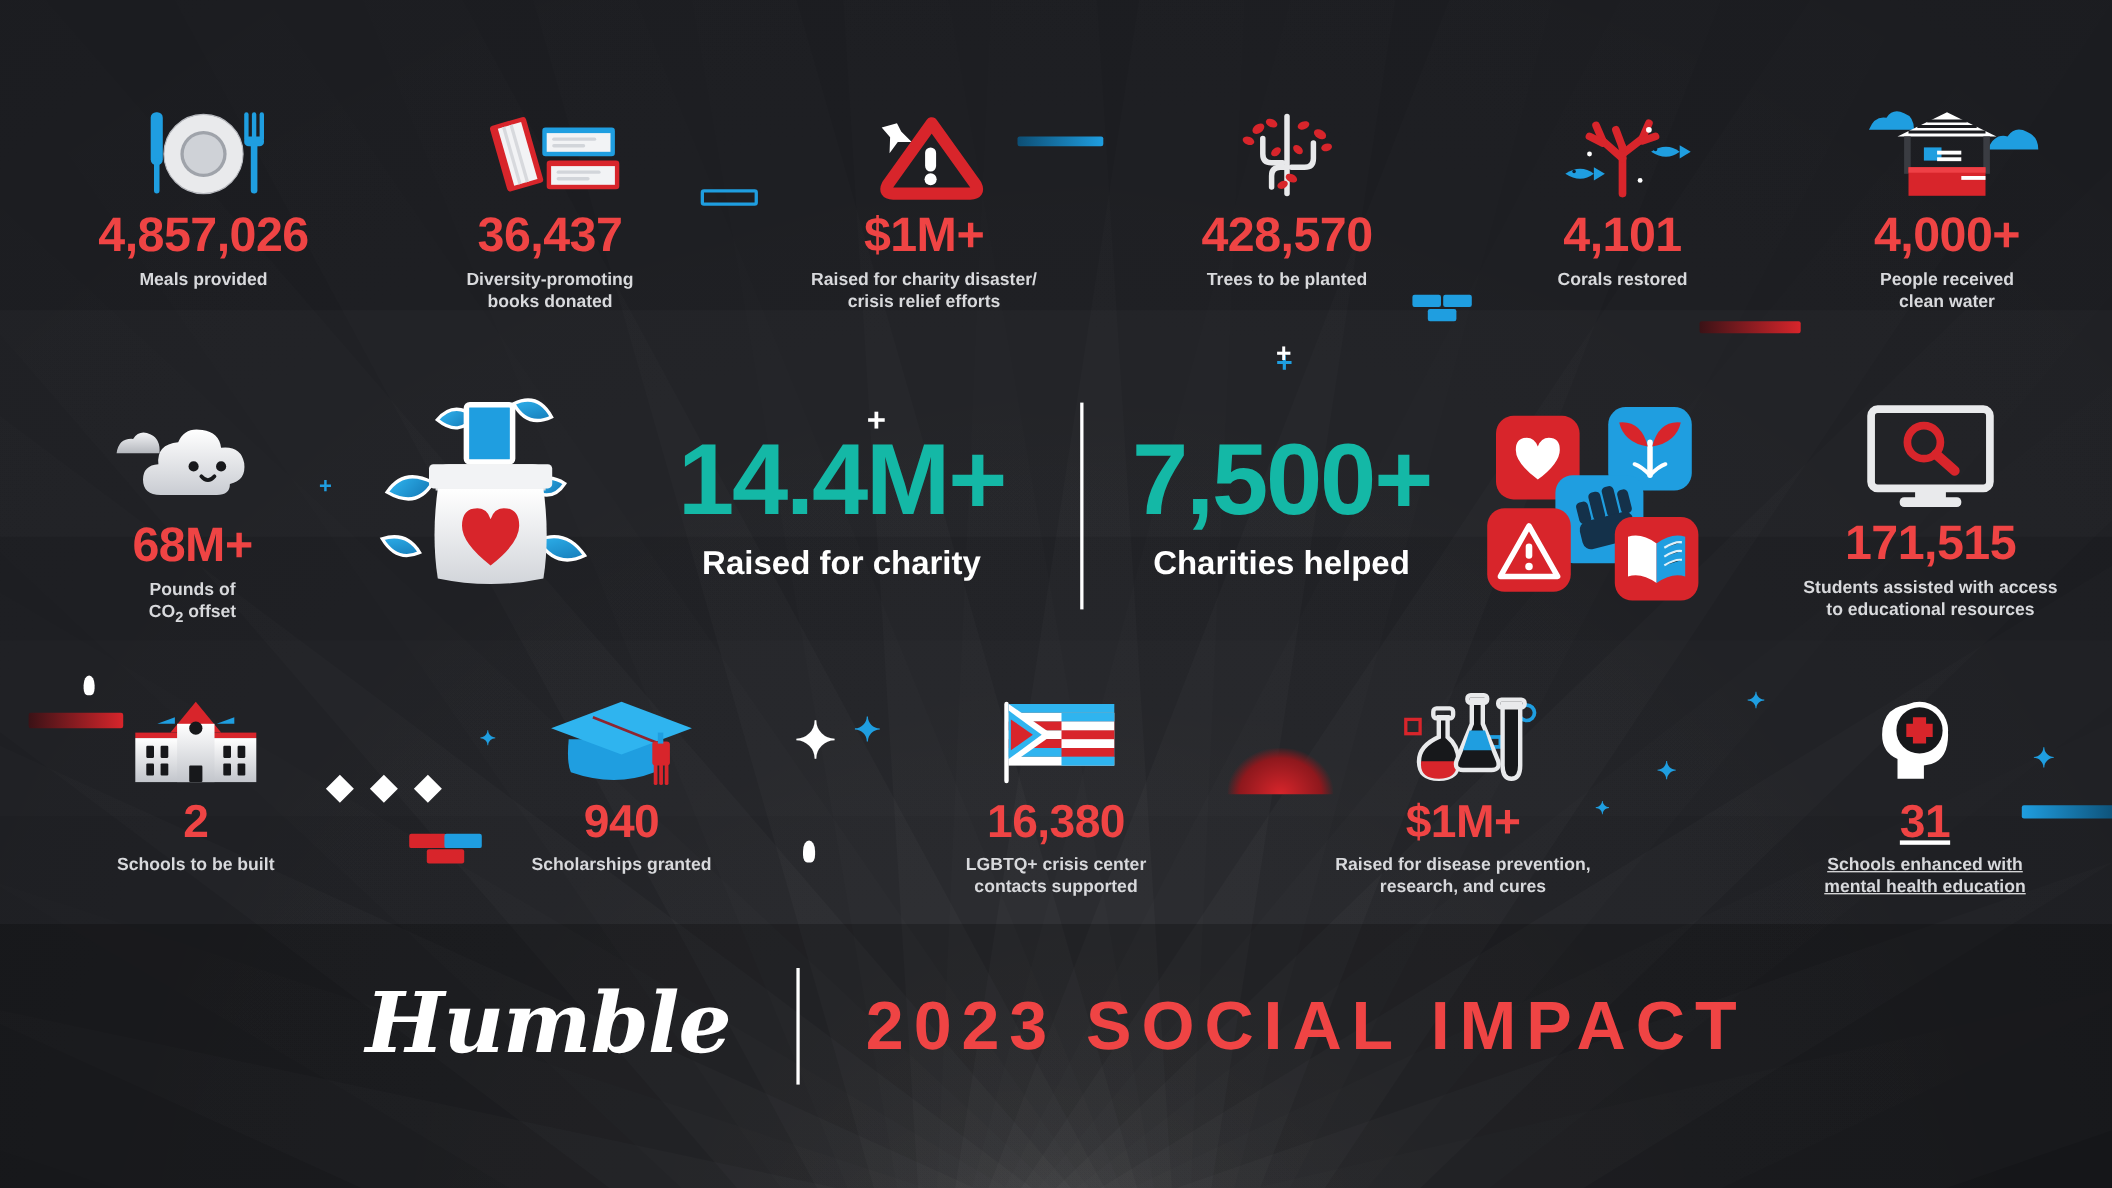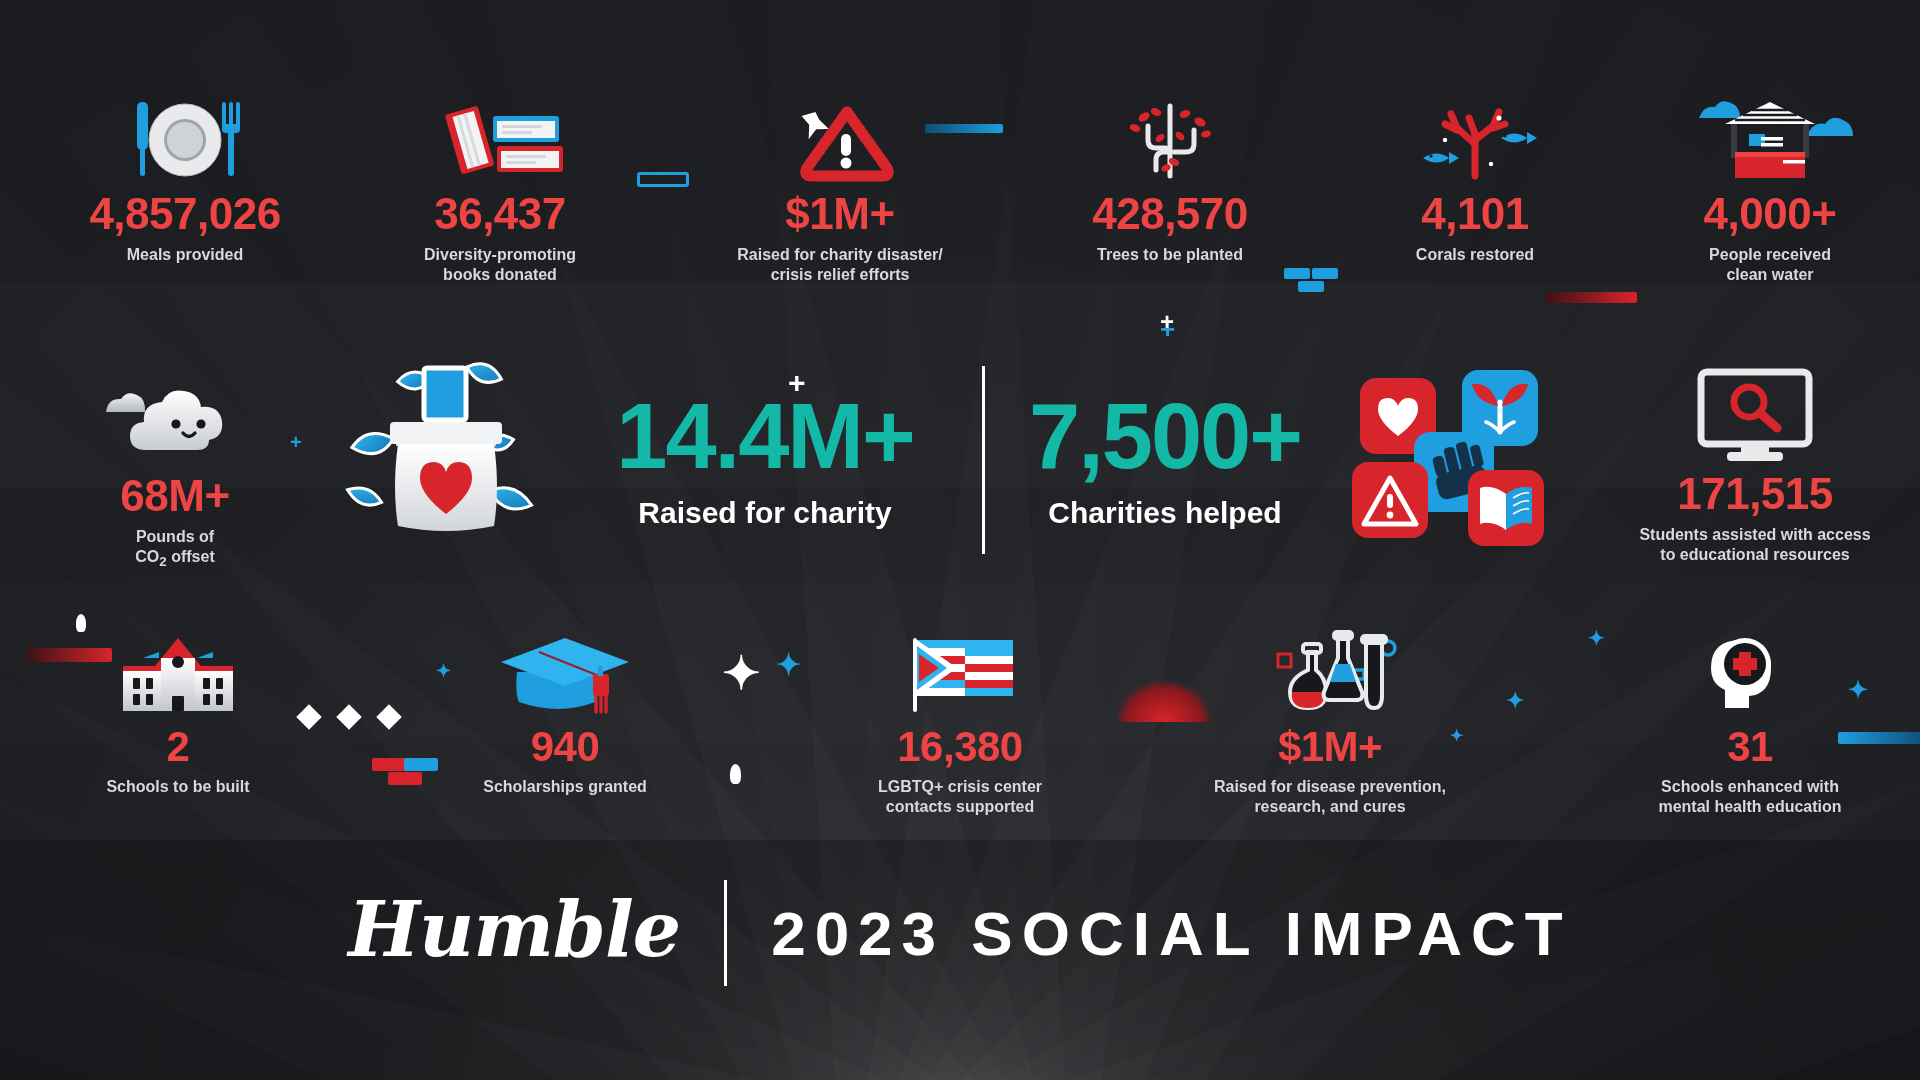--- a/index.html
+++ b/index.html
@@ -112,42 +112,42 @@
   }
 
   
   .footer {
     position: absolute;
     left: 0; right: 0;
     top: 880px;
     display: flex;
     align-items: center;
     justify-content: center;
-    gap: 44px;
+    gap: 60px;
   }
   .logo-script {
     font-family: "DejaVu Serif", serif;
     font-style: italic;
     font-weight: 700;
     font-size: 76px;
     color: #fff;
     letter-spacing: -1px;
     line-height: 1;
     padding-bottom: 6px;
   }
   .footer-sep {
     width: 3px;
     height: 106px;
     background: #fff;
   }
   .footer-title {
     font-size: 62px;
     font-weight: 700;
     letter-spacing: 9px;
-    color: #ffffff;
+    color: #ef4444;
     white-space: nowrap;
   }
 
   
   .deco { position: absolute; pointer-events: none; }
   .deco-bar { border-radius: 2px; }
   .deco-outline { border: 3px solid #1f9ee0; border-radius: 3px; }
   .deco-diamond { transform: rotate(45deg); background: #fff; }
   .sparkle { color: #1f9ee0; font-weight: 700; line-height: 1; }
   .sparkle-w { color: #fff; }
@@ -573,21 +573,21 @@
         </g>
       </svg>
     </div>
     <div class="value">$1M+</div>
     <div class="label">
       <span>Raised for disease prevention,</span><br>
       <span>research, and cures</span>
     </div>
   </div>
 
-  <div class="stat row3" style="left:1600px; top:630px; width:300px;">
+  <div class="stat row3" style="left:1600px; top:630px; width:300px;text-decoration:underline;">
     <div class="icon">
       <svg width="110" height="84" viewBox="0 0 110 84">
         <path d="M30 78 L30 60 Q16 54 16 38 Q16 10 46 10 Q76 10 76 38 Q76 64 54 66 L54 78 Z" fill="#ffffff"></path>
         <circle cx="50" cy="34" r="26" fill="#ffffff"></circle>
         <circle cx="50" cy="34" r="21" fill="#17181b"></circle>
         <path d="M44 22 L56 22 L56 28 L62 28 L62 40 L56 40 L56 46 L44 46 L44 40 L38 40 L38 28 L44 28 Z" fill="#d8252b"></path>
       </svg>
     </div>
     <div class="value">31</div>
     <div class="label">

